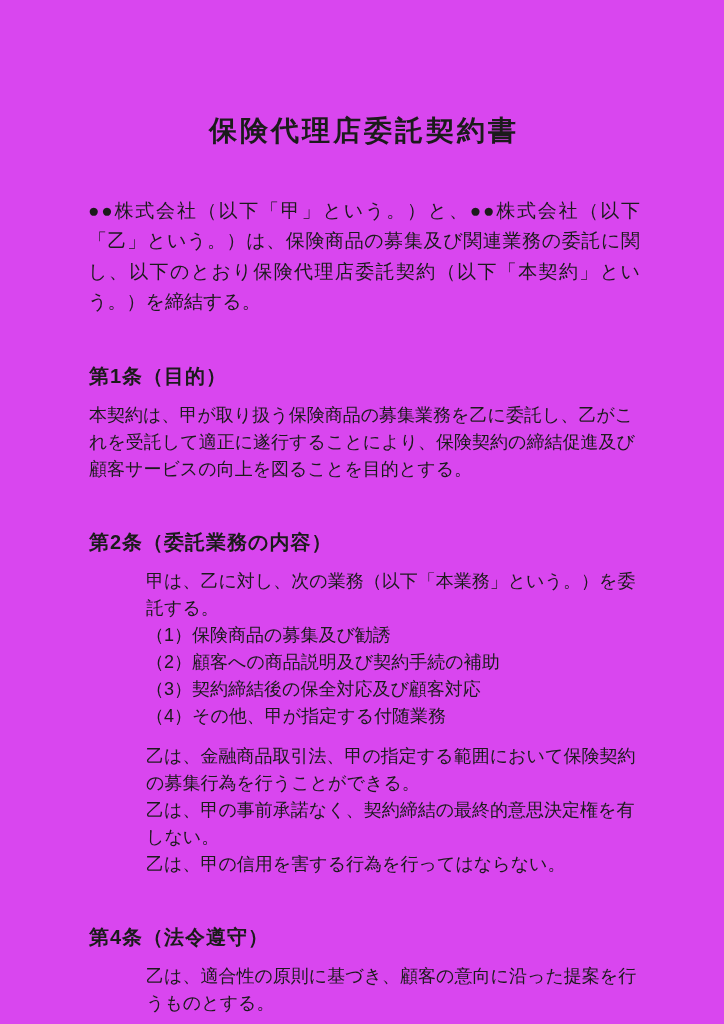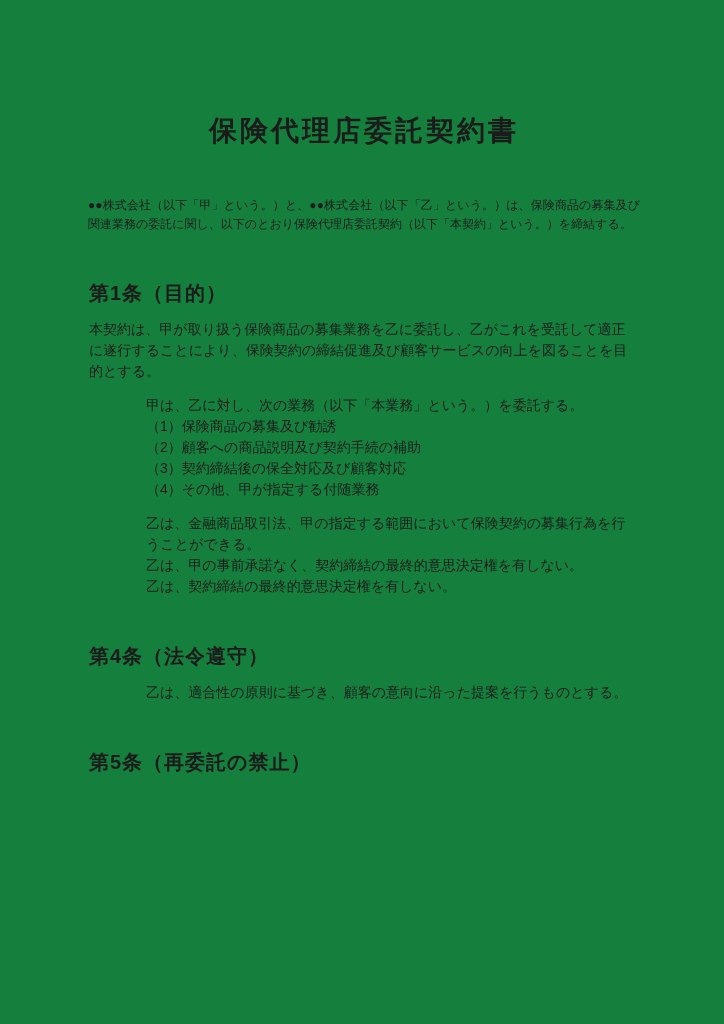--- a/index.html
+++ b/index.html
@@ -10,51 +10,51 @@
   body {
     width: 724px;
     height: 1024px;
     overflow: hidden;
   }
   .page {
     box-sizing: border-box;
     width: 724px;
     height: 1024px;
     padding: 112px 84px 0 88px;
-    background: #15803d;
+    background: #d946ef;
     color: #1b1b1b;
     font-family: "Liberation Sans", "DejaVu Sans", sans-serif;
   }
   .doc-title {
     margin: 0;
     font-size: 28px;
     font-weight: 700;
     text-align: center;
     letter-spacing: 3px;
     line-height: 1.35;
   }
   .intro {
     margin: 46px 0 0 0;
-    font-size: 12px;
+    font-size: 19px;
     line-height: 1.6;
     text-align: justify;
   }
   .article {
     margin: 1px;
   }
   .article-heading {
     margin: 46px 0 0 0;
     font-size: 20px;
     font-weight: 700;
     line-height: 1.3;
     letter-spacing: 1px;
   }
   .article-body {
     margin: 13px 0 0 0;
-    font-size: 14px;
+    font-size: 18px;
     line-height: 1.5;
   }
   .article-body.indented {
     margin-left: 57px;
   }
   .line {
     margin: 0;
     text-align: left;
   }
 </style>
@@ -68,34 +68,35 @@
   <p class="intro">●●株式会社（以下「甲」という。）と、●●株式会社（以下「乙」という。）は、保険商品の募集及び関連業務の委託に関し、以下のとおり保険代理店委託契約（以下「本契約」という。）を締結する。</p>
 
   <section class="article">
     <h2 class="article-heading">第1条（目的）</h2>
     <div class="article-body">
       <p class="line">本契約は、甲が取り扱う保険商品の募集業務を乙に委託し、乙がこれを受託して適正に遂行することにより、保険契約の締結促進及び顧客サービスの向上を図ることを目的とする。</p>
     </div>
   </section>
 
   <section class="article">
+    <h2 class="article-heading">第2条（委託業務の内容）</h2>
     <div class="article-body indented">
       <p class="line">甲は、乙に対し、次の業務（以下「本業務」という。）を委託する。</p>
       <p class="line">（1）保険商品の募集及び勧誘</p>
       <p class="line">（2）顧客への商品説明及び契約手続の補助</p>
       <p class="line">（3）契約締結後の保全対応及び顧客対応</p>
       <p class="line">（4）その他、甲が指定する付随業務</p>
     </div>
   </section>
 
   <section class="article">
     <div class="article-body indented">
       <p class="line">乙は、金融商品取引法、甲の指定する範囲において保険契約の募集行為を行うことができる。</p>
       <p class="line">乙は、甲の事前承諾なく、契約締結の最終的意思決定権を有しない。</p>
-      <p class="line">乙は、契約締結の最終的意思決定権を有しない。</p>
+      <p class="line">乙は、甲の信用を害する行為を行ってはならない。</p>
     </div>
   </section>
 
   <section class="article">
     <h2 class="article-heading">第4条（法令遵守）</h2>
     <div class="article-body indented">
       <p class="line">乙は、適合性の原則に基づき、顧客の意向に沿った提案を行うものとする。</p>
     </div>
   </section>
 

